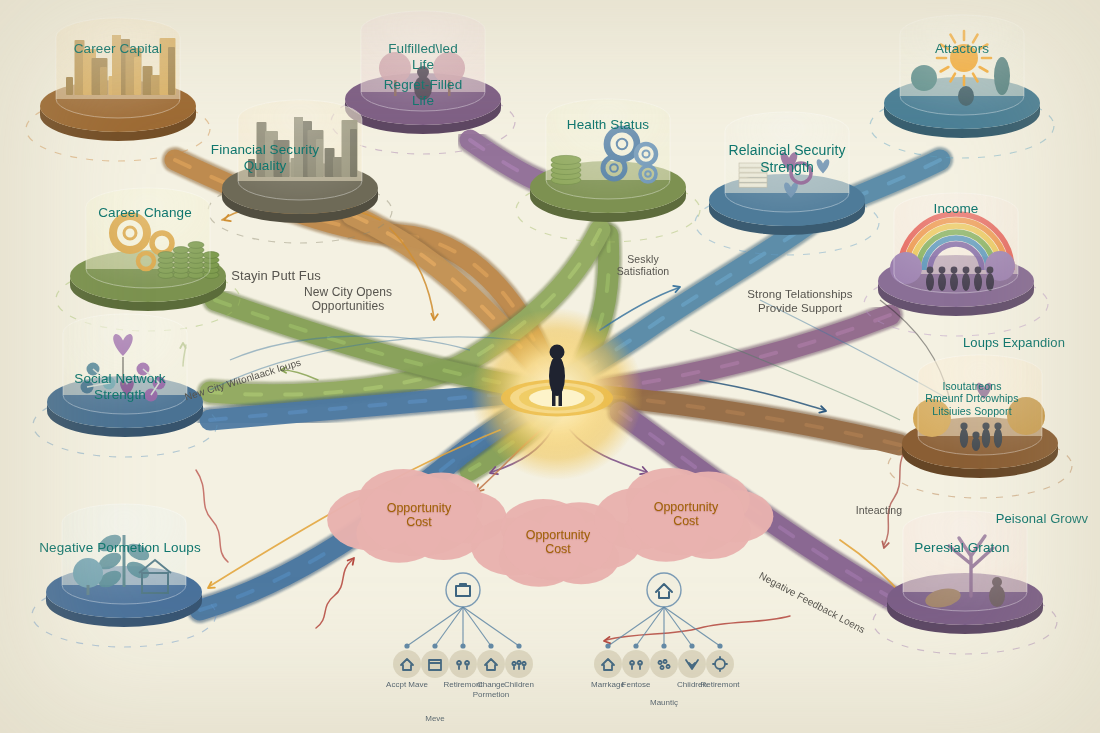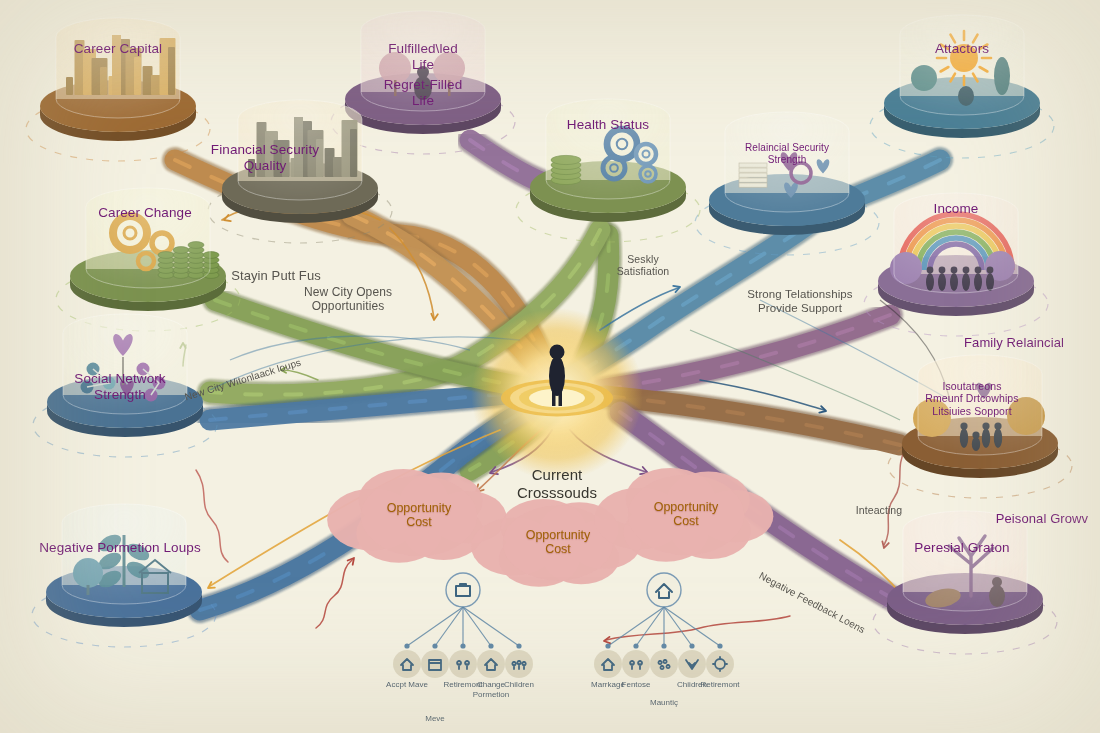--- a/index.html
+++ b/index.html
@@ -6,21 +6,21 @@
   body{
     width:1100px;height:733px;overflow:hidden;
     background:#f4f1e2;
     font-family:"Liberation Sans", sans-serif;
     position:relative;
   }
   #stage{position:absolute;inset:0;width:1100px;height:733px;}
   svg.layer{position:absolute;left:0;top:0;width:1100px;height:733px;}
   .lbl{
     position:absolute;
-    color:#701a75;
+    color:#0f766e;
     font-family:"Liberation Sans", sans-serif;
     font-size:13.5px;
     line-height:1.18;
     text-align:center;
     white-space:pre-line;
     letter-spacing:.1px;
     pointer-events:none;
   }
   .lbl.sm{font-size:11px;color:#56544e;}
   .lbl.cen{font-size:15px;color:#37362f;}
@@ -641,42 +641,40 @@
       <div class="treelbl" style="left: 692px; top: 680px;">Retiremont</div>
       <div class="lbl" style="left: 25.5px; top: 41px; width: 185px; font-size: 13.5px;">Career Capital</div>
       <div class="lbl" style="left: 330.5px; top: 41px; width: 185px; font-size: 13.5px;">Fulfilled\led
 Life</div>
       <div class="lbl" style="left: 338px; top: 77px; width: 170px; font-size: 13.5px;">Regret-Filled
 Life</div>
       <div class="lbl" style="left: 869.5px; top: 41px; width: 185px; font-size: 13.5px;">Attactors</div>
       <div class="lbl" style="left: 172.5px; top: 142px; width: 185px; font-size: 13.5px;">Financial Security
 Quality</div>
       <div class="lbl" style="left: 515.5px; top: 117px; width: 185px; font-size: 13.5px;">Health Status</div>
-      <div class="lbl" style="left: 694.5px; top: 142px; width: 185px; font-size: 10px; text-align: center;">Relaincial Security
+      <div class="lbl" style="left: 694.5px; top: 142px; width: 185px; font-size: 14px; text-align: center;">Relaincial Security
 Strength</div>
       <div class="lbl" style="left: 52.5px; top: 205px; width: 185px; font-size: 13.5px;">Career Change</div>
       <div class="lbl" style="left: 863.5px; top: 201px; width: 185px; font-size: 13.5px;">Income</div>
-      <div class="lbl" style="left: 929px; top: 335px; width: 170px; font-size: 13px;">Family Relaincial</div>
+      <div class="lbl" style="left: 929px; top: 335px; width: 170px; font-size: 13px;">Loups Expandion</div>
       <div class="lbl" style="left: 27.5px; top: 371px; width: 185px; font-size: 13.5px;">Social Network
 Strength</div>
       <div class="lbl" style="left: 879.5px; top: 380px; width: 185px; font-size: 10.5px;">Isoutatreons
 Rmeunf Drtcowhips
 Litsiuies Sopport</div>
       <div class="lbl" style="left: 957px; top: 511px; width: 170px; font-size: 13px;">Peisonal Growv</div>
       <div class="lbl" style="left: 27.5px; top: 540px; width: 185px; font-size: 13.5px;">Negative Pormetion Loups</div>
       <div class="lbl" style="left: 869.5px; top: 540px; width: 185px; font-size: 13.5px;">Peresial Graton</div>
       <div class="lbl sm" style="left: 191px; top: 268px; width: 170px; font-size: 13px;">Stayin Putt Fus</div>
       <div class="lbl sm" style="left: 263px; top: 285px; width: 170px; font-size: 12px;">New City Opens
 Opportunities</div>
       <div class="lbl sm" style="left: 558px; top: 253px; width: 170px; font-size: 10.5px;">Seskly
 Satisfiation</div>
       <div class="lbl sm" style="left: 715px; top: 288px; width: 170px; font-size: 11.5px;">Strong Telationships
 Provide Support</div>
       <div class="lbl sm" style="left: 158px; top: 374px; width: 170px; font-size: 10px; transform: rotate(-17deg);">New City Witonlaack loups</div>
       <div class="lbl sm" style="left: 727px; top: 597px; width: 170px; font-size: 10px; transform: rotate(28deg);">Negative Feedback Loens</div>
       <div class="lbl sm" style="left: 794px; top: 504px; width: 170px; font-size: 10.5px;">Inteacting</div>
     </div>
 
-  <div class="lbl cen" id="center-title" style="left:497px;top:466px;width:120px;">Current
-Crosssouds</div>
 
   <div class="vig"></div>
 </div>
 
 </body></html>

